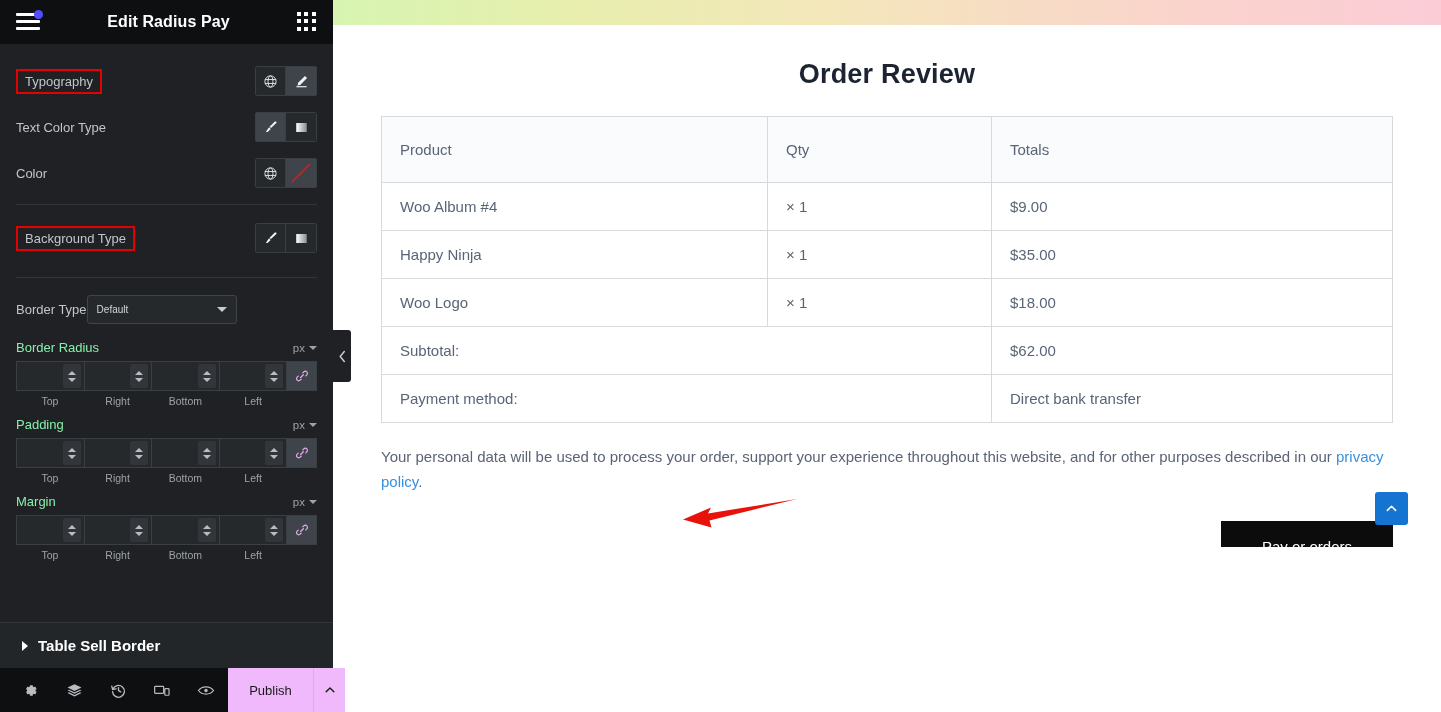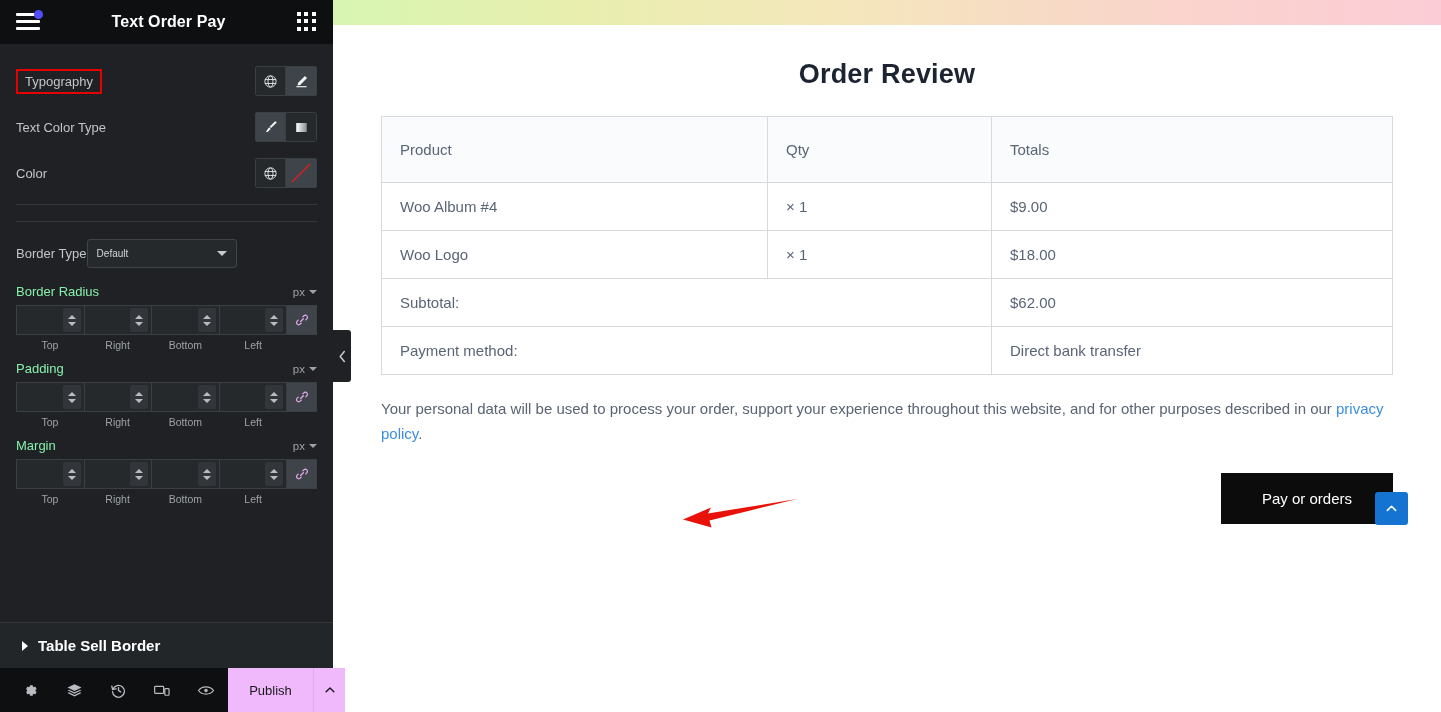--- a/index.html
+++ b/index.html
@@ -226,21 +226,21 @@
 
   <aside class="panel">
 
     <div class="panel-header">
       <div class="hamburger">
         <span></span>
           <span></span>
           <span></span>
         <div class="notif-dot"></div>
       </div>
-      <div class="panel-title">Text Order Pay</div>
+      <div class="panel-title">Edit Radius Pay</div>
       <div class="grid-icon">
         <i></i>
           <i></i>
           <i></i>
           <i></i>
           <i></i>
           <i></i>
           <i></i>
           <i></i>
           <i></i>
@@ -306,20 +306,42 @@
           <div class="active">
             <svg width="26" height="26" viewBox="0 0 26 26">
               <line x1="4" y1="22" x2="22" y2="4" stroke="#d32020" stroke-width="1.6"></line>
             </svg>
           </div>
         </div>
       </div>
 
       <div class="divider"></div>
 
+      <div class="ctrl-row">
+        <div class="ctrl-label boxed">Background Type</div>
+        <div class="btn-group">
+          <div>
+            <svg width="16" height="16" viewBox="0 0 20 20">
+              <path d="M16.5 3.4c.6.6.5 1.3-.2 2L10 11.4l-1.8-1.8 6-6c.7-.7 1.6-.8 2.3-.2z" fill="#f2f4f6"></path>
+              <path d="M7.6 10.4l2 2-3.2 3.3c-.9.9-2.3.9-3 .2l1-.5.5-1.4z" fill="#f2f4f6"></path>
+            </svg>
+          </div>
+          <div>
+            <svg width="15" height="15" viewBox="0 0 20 20">
+              <defs>
+                  <linearGradient id="g2" x1="0" x2="1">
+                    <stop offset="0" stop-color="#ffffff"></stop>
+                    <stop offset="1" stop-color="#8a8d92"></stop>
+                  </linearGradient>
+                </defs>
+              <rect x="3" y="4" width="14" height="12" fill="url(#g2)"></rect>
+            </svg>
+          </div>
+        </div>
+      </div>
 
       <div class="divider" style="margin-top:16px;"></div>
 
       <div class="select-row">
         <div class="ctrl-label">Border Type</div>
         <div class="select">
           <span>Default</span>
           <span class="caret"></span>
         </div>
       </div>
@@ -545,20 +567,25 @@
             <th class="col-prod">Product</th>
             <th class="col-qty">Qty</th>
             <th>Totals</th>
           </tr>
         </thead>
         <tbody>
           <tr>
             <td>Woo Album #4</td>
             <td class="qty-val">× 1</td>
             <td>$9.00</td>
+          </tr>
+          <tr>
+            <td>Happy Ninja</td>
+            <td class="qty-val">× 1</td>
+            <td>$35.00</td>
           </tr>
           <tr>
             <td>Woo Logo</td>
             <td class="qty-val">× 1</td>
             <td>$18.00</td>
           </tr>
           <tr>
             <td colspan="2">Subtotal:</td>
             <td>$62.00</td>
           </tr>

